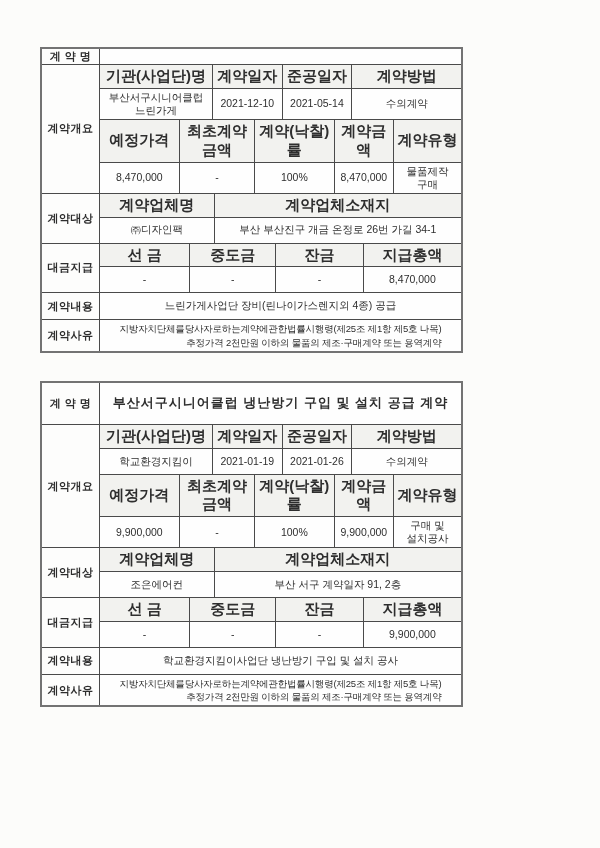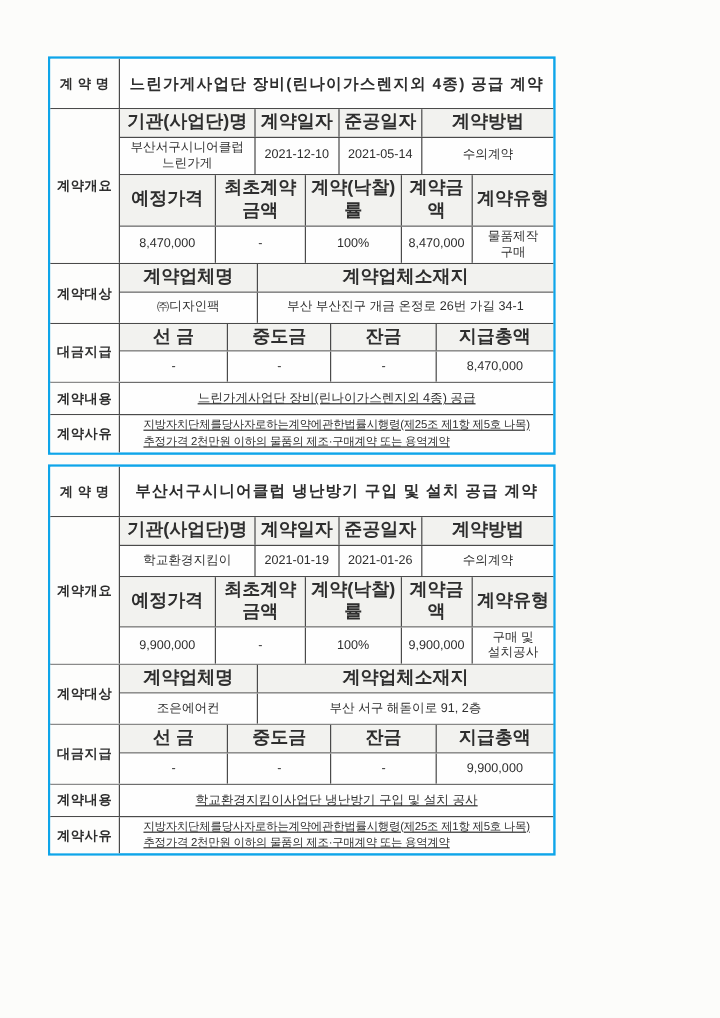--- a/index.html
+++ b/index.html
@@ -9,23 +9,23 @@
     font-family: "Liberation Sans", "DejaVu Sans", sans-serif;
     color: #2e2e2e;
   }
   .doc {
     width: 600px; height: 848px;
     padding: 47px 0 0 40px;
     background: #fcfcfa;
   }
   .contract {
     width: 423px;
-    border: 2px solid #0ea5e9;
+    border: 2px solid #737373;
     background: #fefefe;
-    margin-bottom: 8px;
+    margin-bottom: 28px;
   }
   .row { display: flex; align-items: stretch; }
   .row + .row { border-top: 1.2px solid #4a4a4a; }
   .label-cell {
     width: 58px; min-width: 58px;
     display: flex; align-items: center; justify-content: center;
     border-right: 1.2px solid #4a4a4a;
     font-weight: bold; font-size: 11px;
     letter-spacing: 0.5px;
     background: #fdfdfc;
@@ -54,25 +54,24 @@
     flex: 1;
     display: flex; align-items: center; justify-content: center;
     min-height: 41px;
     font-size: 13px; font-weight: bold;
     letter-spacing: 1px;
     text-align: center;
   }
   .single-cell {
     flex: 1;
     display: flex; align-items: center; justify-content: center;
-    text-align: left;
+    text-align: right;
     font-size: 10.5px;
     min-height: 26px;
     padding: 2px 4px;
-    text-decoration: underline;
   }
   .reason-cell {
     font-size: 9.5px;
     line-height: 1.4;
     min-height: 28px;
     letter-spacing: -0.2px;
   }
   
   .c-org    { width: 31%; }
   .c-cdate  { width: 19.3%; }
@@ -92,21 +91,20 @@
 </style>
 </head>
 <body>
 
 <div class="doc">
 
   <div class="contract">
 
     <div class="row">
       <div class="label-cell">계 약 명</div>
-      <div class="title-cell">느린가게사업단 장비(린나이가스렌지외 4종) 공급 계약</div>
     </div>
 
     <div class="row">
       <div class="label-cell">계약개요</div>
       <div class="content">
         <div class="srow">
           <div class="cell hcell c-org">기관(사업단)명</div>
           <div class="cell hcell c-cdate">계약일자</div>
           <div class="cell hcell c-pdate">준공일자</div>
           <div class="cell hcell c-method">계약방법</div>
@@ -223,21 +221,21 @@
 
     <div class="row">
       <div class="label-cell">계약대상</div>
       <div class="content">
         <div class="srow">
           <div class="cell hcell c-comp">계약업체명</div>
           <div class="cell hcell c-addr">계약업체소재지</div>
         </div>
         <div class="srow">
           <div class="cell vcell c-comp">조은에어컨</div>
-          <div class="cell vcell c-addr">부산 서구 해돋이로 91, 2층</div>
+          <div class="cell vcell c-addr">부산 서구 계약일자 91, 2층</div>
         </div>
       </div>
     </div>
 
     <div class="row">
       <div class="label-cell">대금지급</div>
       <div class="content">
         <div class="srow">
           <div class="cell hcell c-pay1">선 금</div>
           <div class="cell hcell c-pay2">중도금</div>

